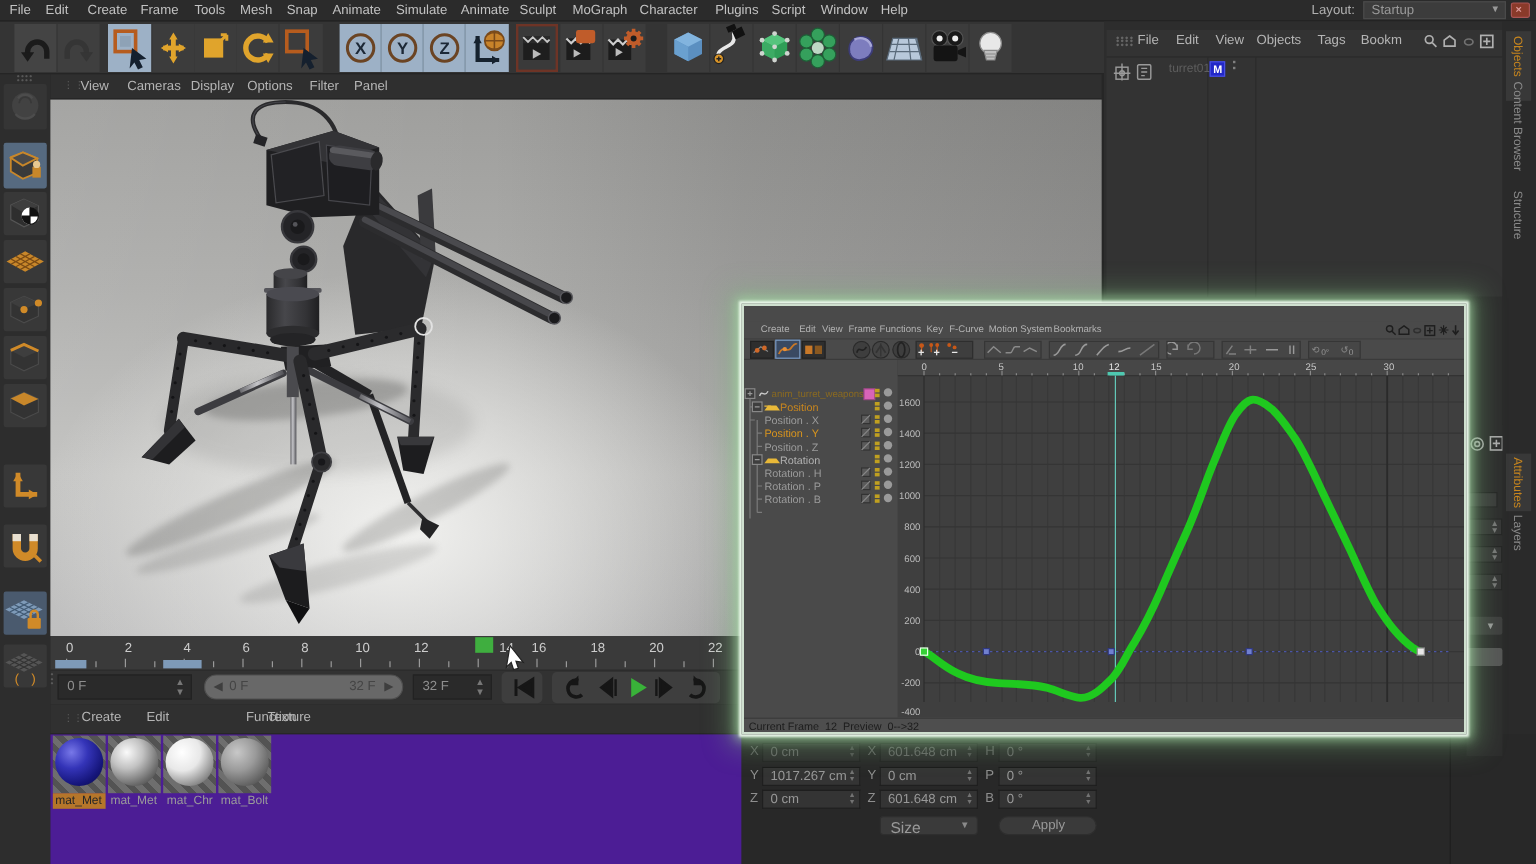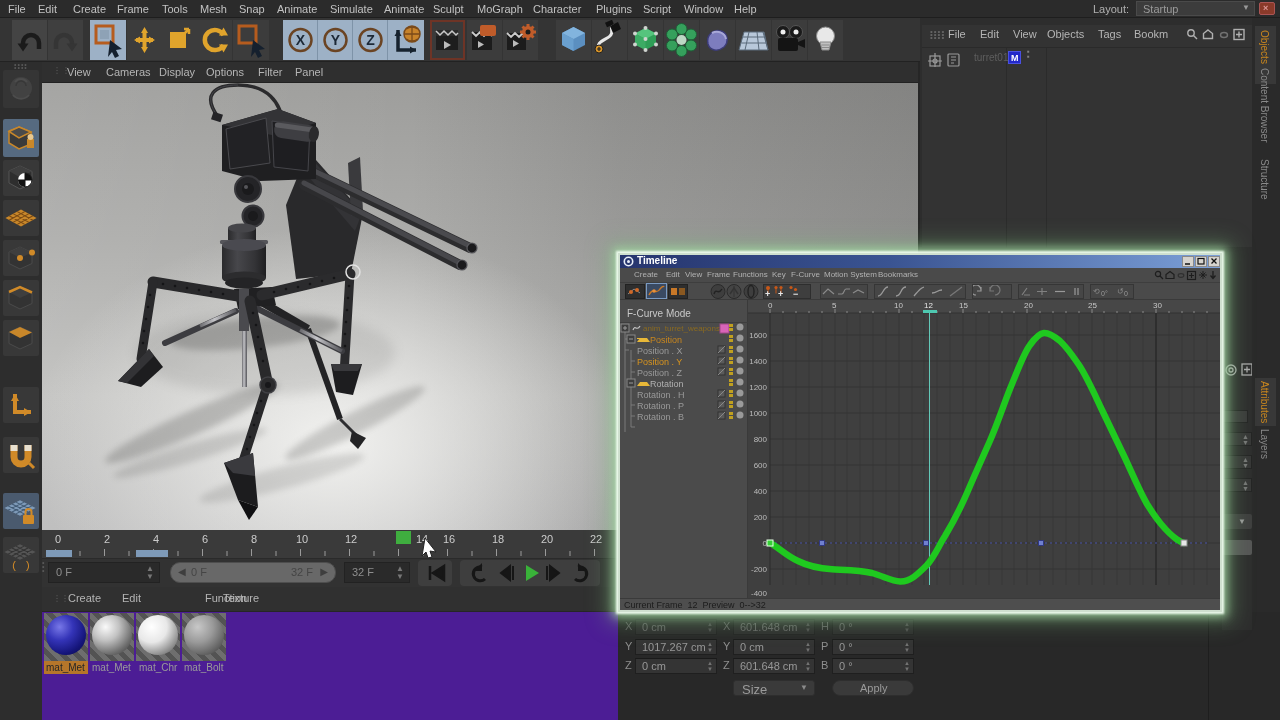--- a/index.html
+++ b/index.html
@@ -751,42 +751,20 @@
           <span style="position:absolute;right:6px;top:3px;font-size:8px;color:#999;">▼</span>
         </div>
     <div class="abs" style="left:0px;top:186px;width:30px;height:15px;background:#555;border-radius:2px;"></div>
   </div>
 </div>
 
 <div id="tlwin" class="abs" style="left:618px;top:253px;width:604px;height:359px;background:#4a4a4a;
   border:2px solid #cfe0cf;
   box-shadow:0 0 2px 2px rgba(240,252,240,.95), 0 0 9px 5px rgba(165,215,165,.8), 0 0 20px 11px rgba(120,185,120,.38);">
 
-  <div class="abs" style="left:0;top:0;width:600px;height:13px;background:linear-gradient(90deg,#26356e 0%,#3a5492 45%,#7ca0d8 100%);">
-    <svg class="abs" style="left:3px;top:1px;" width="11" height="11" viewBox="0 0 11 11">
-          <circle cx="5.5" cy="5.5" r="4.2" fill="none" stroke="#e8eef8" stroke-width="1.6"></circle>
-          <circle cx="5.5" cy="5.5" r="1.5" fill="#e8eef8"></circle>
-        </svg>
-    <span style="position:absolute;left:17px;top:0px;font-size:10px;font-weight:bold;color:#fff;">Timeline</span>
-    <div class="abs" style="left:562px;top:1px;width:12px;height:11px;background:#d6d3ce;border:1px solid #8a8a8a;">
-          <svg width="10" height="9">
-            <path d="M2 7 h5" stroke="#111" stroke-width="1.5"></path>
-          </svg>
-        </div>
-    <div class="abs" style="left:575px;top:1px;width:12px;height:11px;background:#d6d3ce;border:1px solid #8a8a8a;">
-          <svg width="10" height="9">
-            <rect x="2" y="1.5" width="6" height="5.5" fill="none" stroke="#111" stroke-width="1.2"></rect>
-          </svg>
-        </div>
-    <div class="abs" style="left:588px;top:1px;width:12px;height:11px;background:#d6d3ce;border:1px solid #8a8a8a;">
-          <svg width="10" height="9">
-            <path d="M2.5 1.5 L7.5 6.5 M7.5 1.5 L2.5 6.5" stroke="#111" stroke-width="1.3"></path>
-          </svg>
-        </div>
-  </div>
 
   <div class="abs" style="left:0;top:13px;width:600px;height:15px;background:#4a4a4a;border-bottom:1px solid #3e3e3e;">
     <span class="tlm" style="left:14px;">Create</span>
     <span class="tlm" style="left:46px;">Edit</span>
     <span class="tlm" style="left:65px;">View</span>
     <span class="tlm" style="left:87px;">Frame</span>
     <span class="tlm" style="left:113px;">Functions</span>
     <span class="tlm" style="left:152px;">Key</span>
     <span class="tlm" style="left:171px;">F-Curve</span>
     <span class="tlm" style="left:204px;">Motion System</span>
@@ -898,24 +876,20 @@
             <g fill="#888" font-size="8" font-family="Liberation Sans">
               <text x="2" y="9">⟲</text>
               <text x="26" y="9">↺</text>
             </g>
             <text x="10" y="11" font-size="7" fill="#999">0°</text>
             <text x="33" y="11" font-size="7" fill="#999">0</text>
           </svg>
     </div>
   </div>
 
-  <div class="abs" style="left:0;top:45px;width:128px;height:298px;background:#4b4b4b;border-right:1px solid #3a3a3a;">
-    <span style="position:absolute;left:7px;top:8px;font-size:10px;color:#c8c8c8;">F-Curve Mode</span>
-    <div class="abs" style="left:0;top:22px;width:128px;height:1px;background:#3e3e3e;"></div>
-  </div>
   <div id="tree" class="abs" style="left:0;top:67px;width:128px;height:120px;">
     <svg width="128" height="120" viewBox="0 0 128 120">
       <g stroke="#7a7a7a" stroke-width="1" fill="none">
         <path d="M5 6 v104 M5 17 h6 M5 28 h4 M11 28 v77 M11 39 h4 M11 50 h4 M11 61 h4 M11 83 h4 M11 94 h4 M11 105 h4"></path>
       </g>
       <rect x="1" y="2" width="8" height="8" fill="#3e3e3e" stroke="#888"></rect>
           <path d="M3 6 h4 M5 4 v4" stroke="#999" stroke-width="1"></path>
       <path d="M13 8 C15 2 17 10 20 4" stroke="#c8c8c8" stroke-width="1.2" fill="none"></path>
       <text x="23" y="9" font-size="8" fill="#8a6a20">anim_turret_weapons0</text>
       <rect x="100" y="2" width="9" height="9" fill="#d864b8" stroke="#a04888"></rect>

